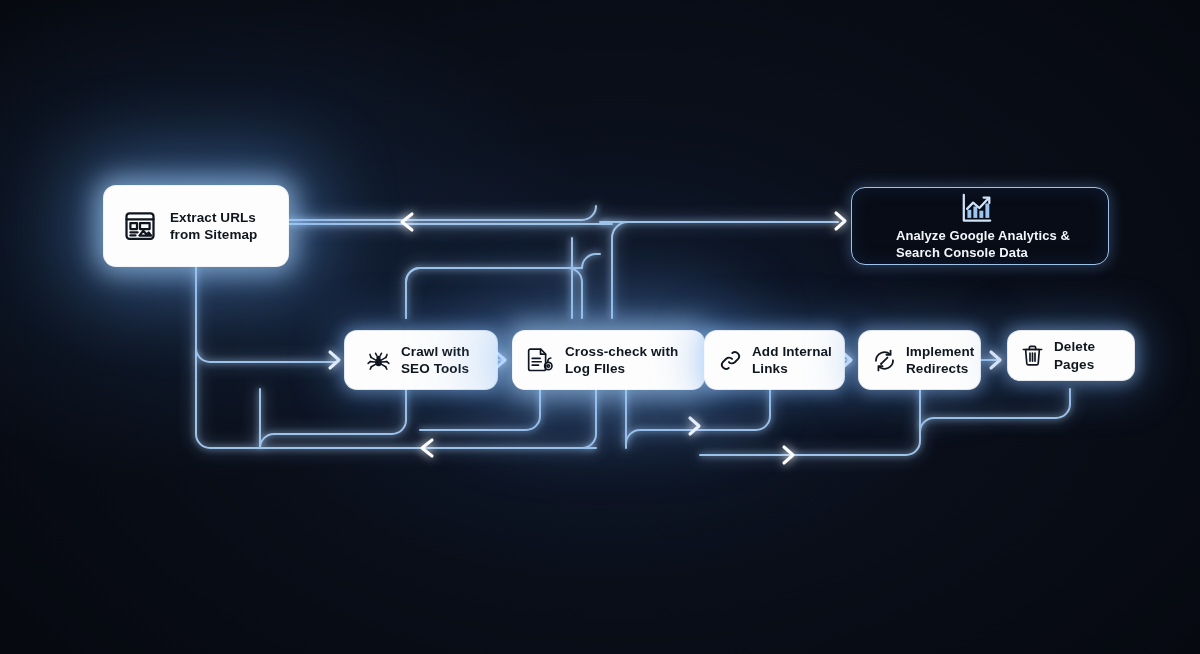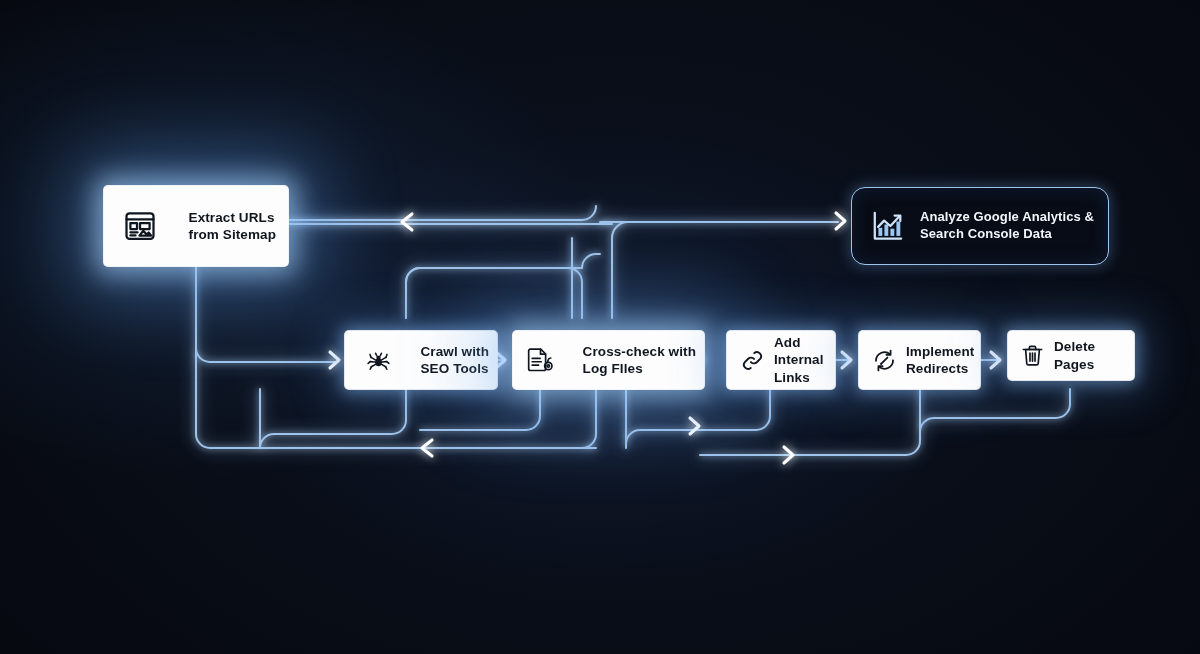--- a/index.html
+++ b/index.html
@@ -15,52 +15,52 @@
       radial-gradient(520px 320px at 600px 360px, rgba(60,110,190,0.10), rgba(9,13,22,0) 72%),
       radial-gradient(900px 600px at 620px 330px, #0c1322 0%, #080c15 60%, #05070d 100%);
   }
   #wires{position:absolute;left:0;top:0;width:1200px;height:654px;}
 
   .node{
     position:absolute;display:flex;align-items:center;
     box-sizing:border-box;
   }
   .node.light{
-    background:#fdfdfd;border-radius:4px;
+    background:#fdfdfd;border-radius:12px;
     box-shadow:0 0 0 1px rgba(255,255,255,.85),
                0 0 16px 4px rgba(150,200,255,.45),
                0 0 44px 14px rgba(90,150,230,.28);
-    justify-content:space-between;
   }
   .node.glow-strong{
     box-shadow:0 0 0 1px rgba(255,255,255,.9),
                0 0 26px 9px rgba(170,215,255,.60),
                0 0 78px 30px rgba(100,160,240,.40);
   }
   .node.dark{
     background:#080c16;border:1px solid #9fc4ea;border-radius:14px;
     box-shadow:0 0 14px 2px rgba(120,170,235,.30),
                inset 0 0 18px rgba(40,80,140,.25);
+    flex-direction:column;
   }
   .node .ico{flex:0 0 auto;display:flex;align-items:center;justify-content:center;}
   .node .lbl{
     font-size:13.5px;line-height:1.28;font-weight:600;letter-spacing:.1px;
     white-space:pre-line;
   }
   .node.light .lbl{color:#10161f;}
   .node.dark .lbl{color:#f2f6fb;font-weight:600;}
 
   
   #n-extract   {left:104px;top:186px;width:184px;height:80px;padding:0 12px 0 16px;}
   #n-extract .ico{width:40px;height:40px;margin-right:10px;}
   #n-crawl     {left:345px;top:331px;width:152px;height:58px;padding:0 8px 0 18px;}
   #n-crawl .ico{width:30px;height:30px;margin-right:8px;}
   #n-cross     {left:513px;top:331px;width:191px;height:58px;padding:0 8px 0 12px;}
   #n-cross .ico{width:30px;height:32px;margin-right:10px;}
-  #n-links     {left:727px;top:331px;width:108px;height:58px;padding:0 6px 0 10px;}
+  #n-links     {left:705px;top:331px;width:139px;height:58px;padding:0 6px 0 10px;}
   #n-links .ico{width:30px;height:30px;margin-right:7px;}
   #n-redirects {left:859px;top:331px;width:121px;height:58px;padding:0 20px 0 10px;}
   #n-redirects .ico{width:30px;height:30px;margin-right:7px;}
   #n-delete    {left:1008px;top:331px;width:126px;height:49px;padding:0 6px 0 10px;}
   #n-delete .ico{width:28px;height:28px;margin-right:8px;}
   #n-analyze   {left:851px;top:187px;width:258px;height:78px;padding:0 10px 0 16px;}
   #n-analyze .ico{width:40px;height:40px;margin-right:12px;}
   #n-analyze .lbl{font-size:13px;line-height:1.30;}
 </style>
 </head>

